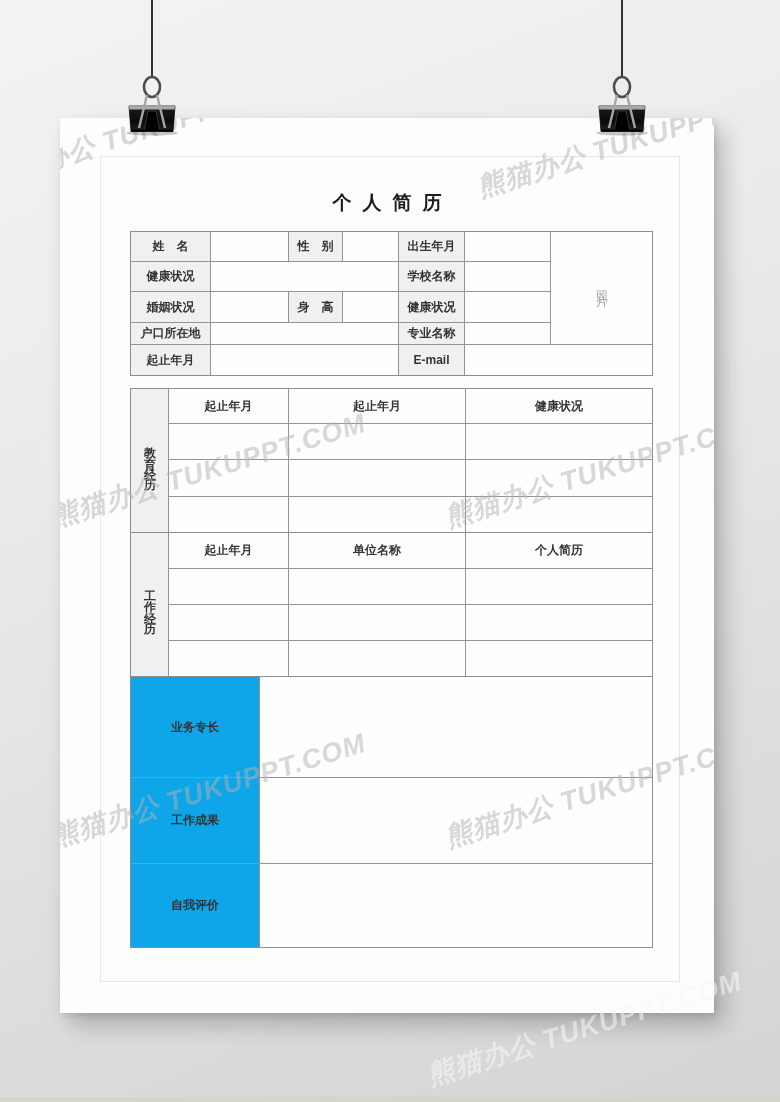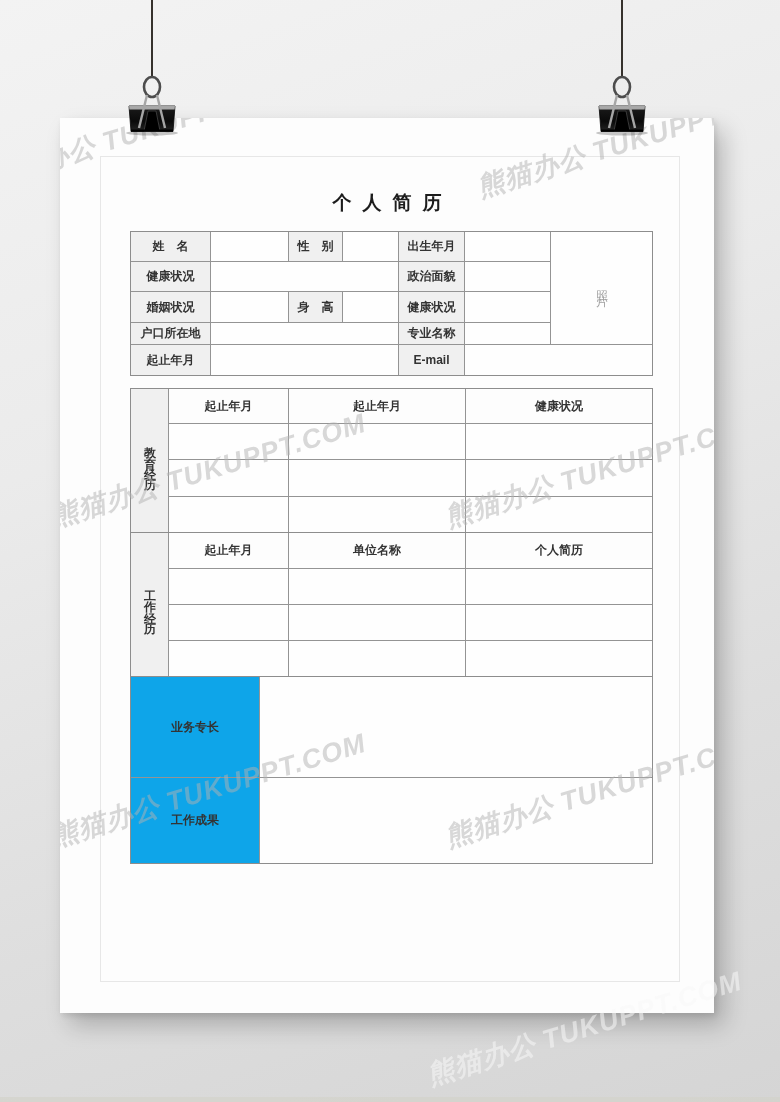--- a/index.html
+++ b/index.html
@@ -121,21 +121,21 @@
         <td class="val"></td>
         <td class="lbl">出生年月</td>
         <td class="val"></td>
         <td class="photo-cell" rowspan="4">
           <span class="vtext">照片</span>
         </td>
       </tr>
       <tr style="height:30px">
         <td class="lbl">健康状况</td>
         <td class="val" colspan="3"></td>
-        <td class="lbl">政治面貌</td>
+        <td class="lbl">学校名称</td>
         <td class="val"></td>
       </tr>
       <tr style="height:31px">
         <td class="lbl">婚姻状况</td>
         <td class="val"></td>
         <td class="lbl">身　高</td>
         <td class="val"></td>
         <td class="lbl">健康状况</td>
         <td class="val"></td>
       </tr>
@@ -227,20 +227,24 @@
         <col style="width:129px">
           <col style="width:393px">
       </colgroup>
       <tbody>
           <tr style="height:101px">
         <td class="sum-lbl">业务专长</td>
         <td class="val"></td>
       </tr>
       <tr style="height:86px">
         <td class="sum-lbl">工作成果</td>
+        <td class="val"></td>
+      </tr>
+      <tr style="height:84px">
+        <td class="sum-lbl">自我评价</td>
         <td class="val"></td>
       </tr>
     </tbody>
       </table>
 
   </div>
 
   <svg class="clip clip-left" viewBox="0 0 56 136">
     <defs>
       <linearGradient id="bodyGradL" x1="0" y1="0" x2="0" y2="1">

